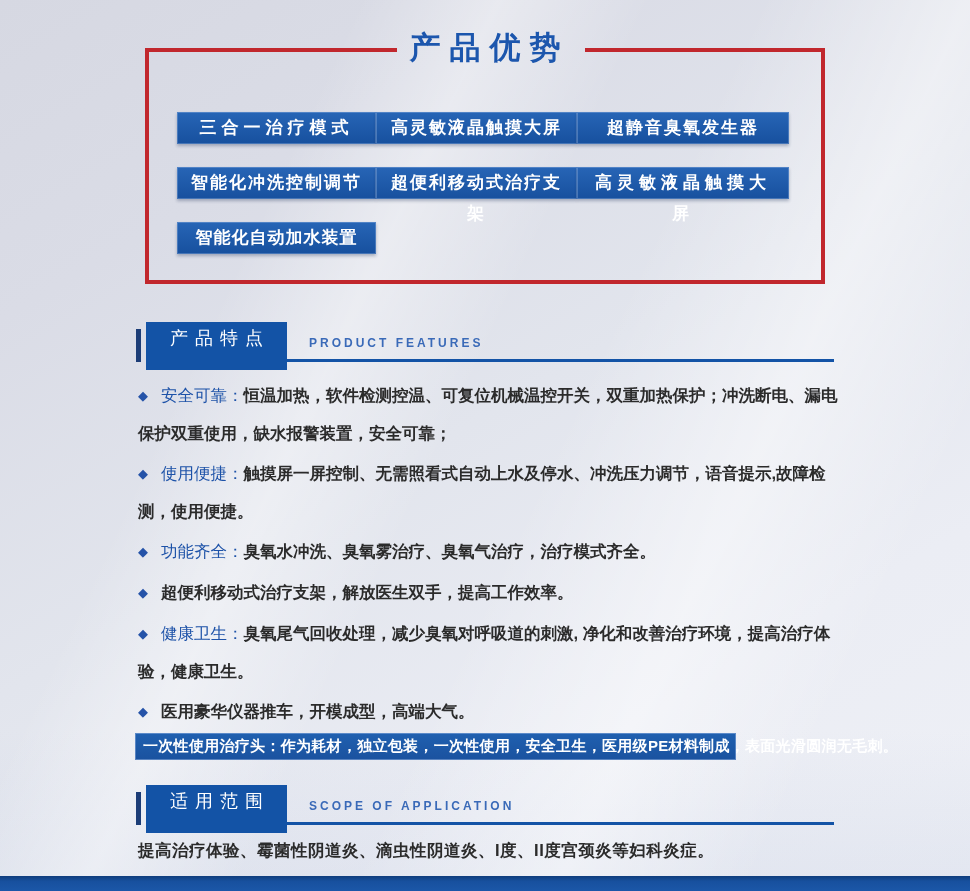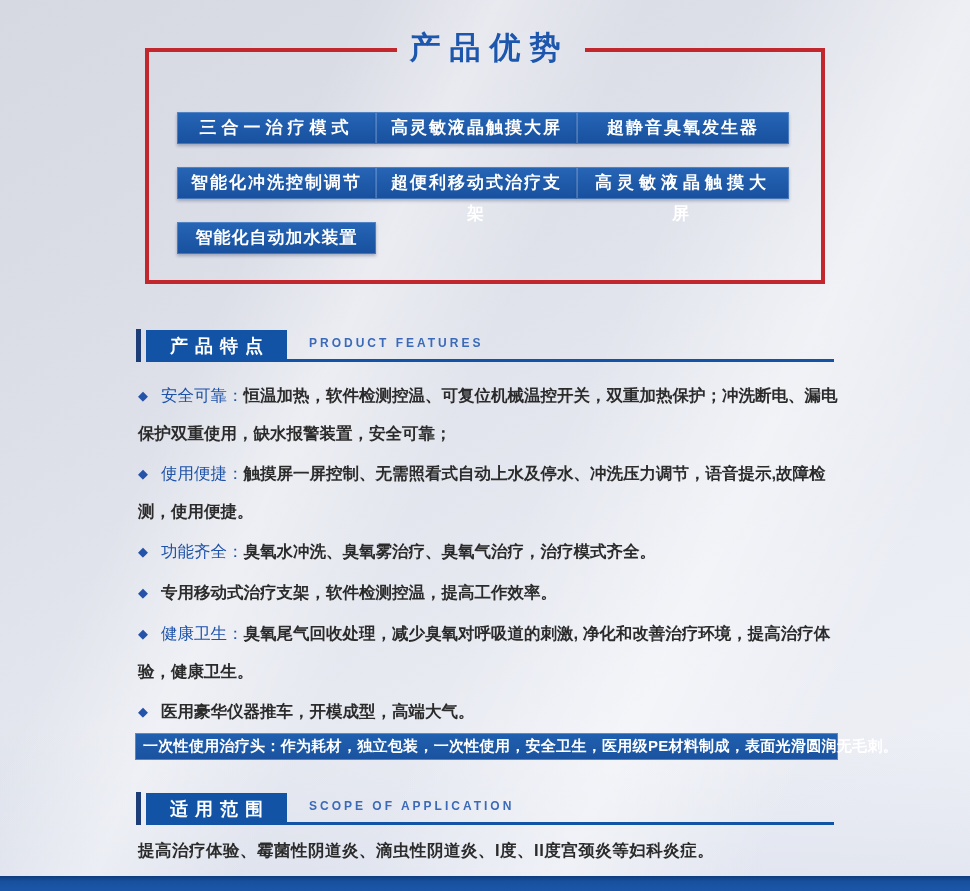--- a/index.html
+++ b/index.html
@@ -51,40 +51,40 @@
   }
   .adv-chip:nth-child(1), .adv-chip:nth-child(6) { letter-spacing:5px; padding:0 18px; }
   .adv-chip:nth-child(7), .adv-chip:nth-child(8), .adv-chip:nth-child(9) { letter-spacing:1px; }
 
   
   .sec-header { position:absolute; left:136px; width:698px; height:33px; }
   .sec-line   { position:absolute; left:10px; right:0; bottom:0; height:3px; background:#1353a6; }
   .sec-flex   { position:absolute; inset:0; display:flex; align-items:center; }
   .sec-sliver { width:5px; height:33px; background:#1c3d77; margin-right:5px; flex:0 0 auto; }
   .sec-box {
-    position:relative; z-index:2; height:32px; line-height:33px;
-    background:#1353a6; color:#fff; font-size:18px; font-weight:bold;
+    position:relative; z-index:2; height:48px; line-height:33px;
+    background:#1353a6; color:#fff; font-size:18px; font-weight:normal;
     letter-spacing:7px; padding:0 17px 0 24px;
   }
   .sec-en {
     margin-left:22px; color:#3a6ab8; font-size:12px; font-weight:bold;
     letter-spacing:3px; position:relative; top:-3px;
   }
 
   
   .bullets {
     position:absolute; left:138px; top:377px; width:704px;
     font-size:16.5px; line-height:37px; color:#2b2b2b; font-weight:600;
   }
   .bullets p { margin:0 0 3px 0; }
   .diamond { color:#2553a8; font-size:13px; margin-right:13px; position:relative; top:-1px; }
   .lead { color:#1d52a8; font-weight:normal; }
 
   .banner {
-    position:absolute; left:135px; top:733px; width:703px;
+    position:absolute; left:135px; top:733px; width:601px;
     background:linear-gradient(180deg,#2060b0,#1a529f);
     box-shadow: inset 0 0 0 1px rgba(150,180,225,.5);
     color:#fff; font-size:15px; font-weight:600; letter-spacing:.3px;
     padding:4px 8px; white-space:nowrap;
   }
 
   .scope-text {
     position:absolute; left:138px; top:840px; width:760px;
     font-size:16.5px; font-weight:600; color:#2b2b2b; letter-spacing:.5px;
   }
@@ -124,21 +124,21 @@
       <div class="sec-sliver"></div>
       <div class="sec-box">产品特点</div>
       <div class="sec-en">PRODUCT FEATURES</div>
     </div>
   </div>
 
   <div class="bullets">
     <p><span class="diamond">◆</span><span class="lead">安全可靠：</span><span>恒温加热，软件检测控温、可复位机械温控开关，双重加热保护；冲洗断电、漏电保护双重使用，缺水报警装置，安全可靠；</span></p>
     <p><span class="diamond">◆</span><span class="lead">使用便捷：</span><span>触摸屏一屏控制、无需照看式自动上水及停水、冲洗压力调节，语音提示,故障检测，使用便捷。</span></p>
     <p><span class="diamond">◆</span><span class="lead">功能齐全：</span><span>臭氧水冲洗、臭氧雾治疗、臭氧气治疗，治疗模式齐全。</span></p>
-    <p><span class="diamond">◆</span><span class="lead"></span><span>专用移动式治疗支架，软件检测控温，提高工作效率。</span></p>
+    <p><span class="diamond">◆</span><span class="lead"></span><span>超便利移动式治疗支架，解放医生双手，提高工作效率。</span></p>
     <p><span class="diamond">◆</span><span class="lead">健康卫生：</span><span>臭氧尾气回收处理，减少臭氧对呼吸道的刺激, 净化和改善治疗环境，提高治疗体验，健康卫生。</span></p>
     <p><span class="diamond">◆</span><span class="lead"></span><span>医用豪华仪器推车，开模成型，高端大气。</span></p>
   </div>
 
   <div class="banner">一次性使用治疗头：作为耗材，独立包装，一次性使用，安全卫生，医用级PE材料制成，表面光滑圆润无毛刺。</div>
 
   <div class="sec-header" style="top:792px;padding-left:38px;">
     <div class="sec-line"></div>
     <div class="sec-flex">
       <div class="sec-sliver"></div>

